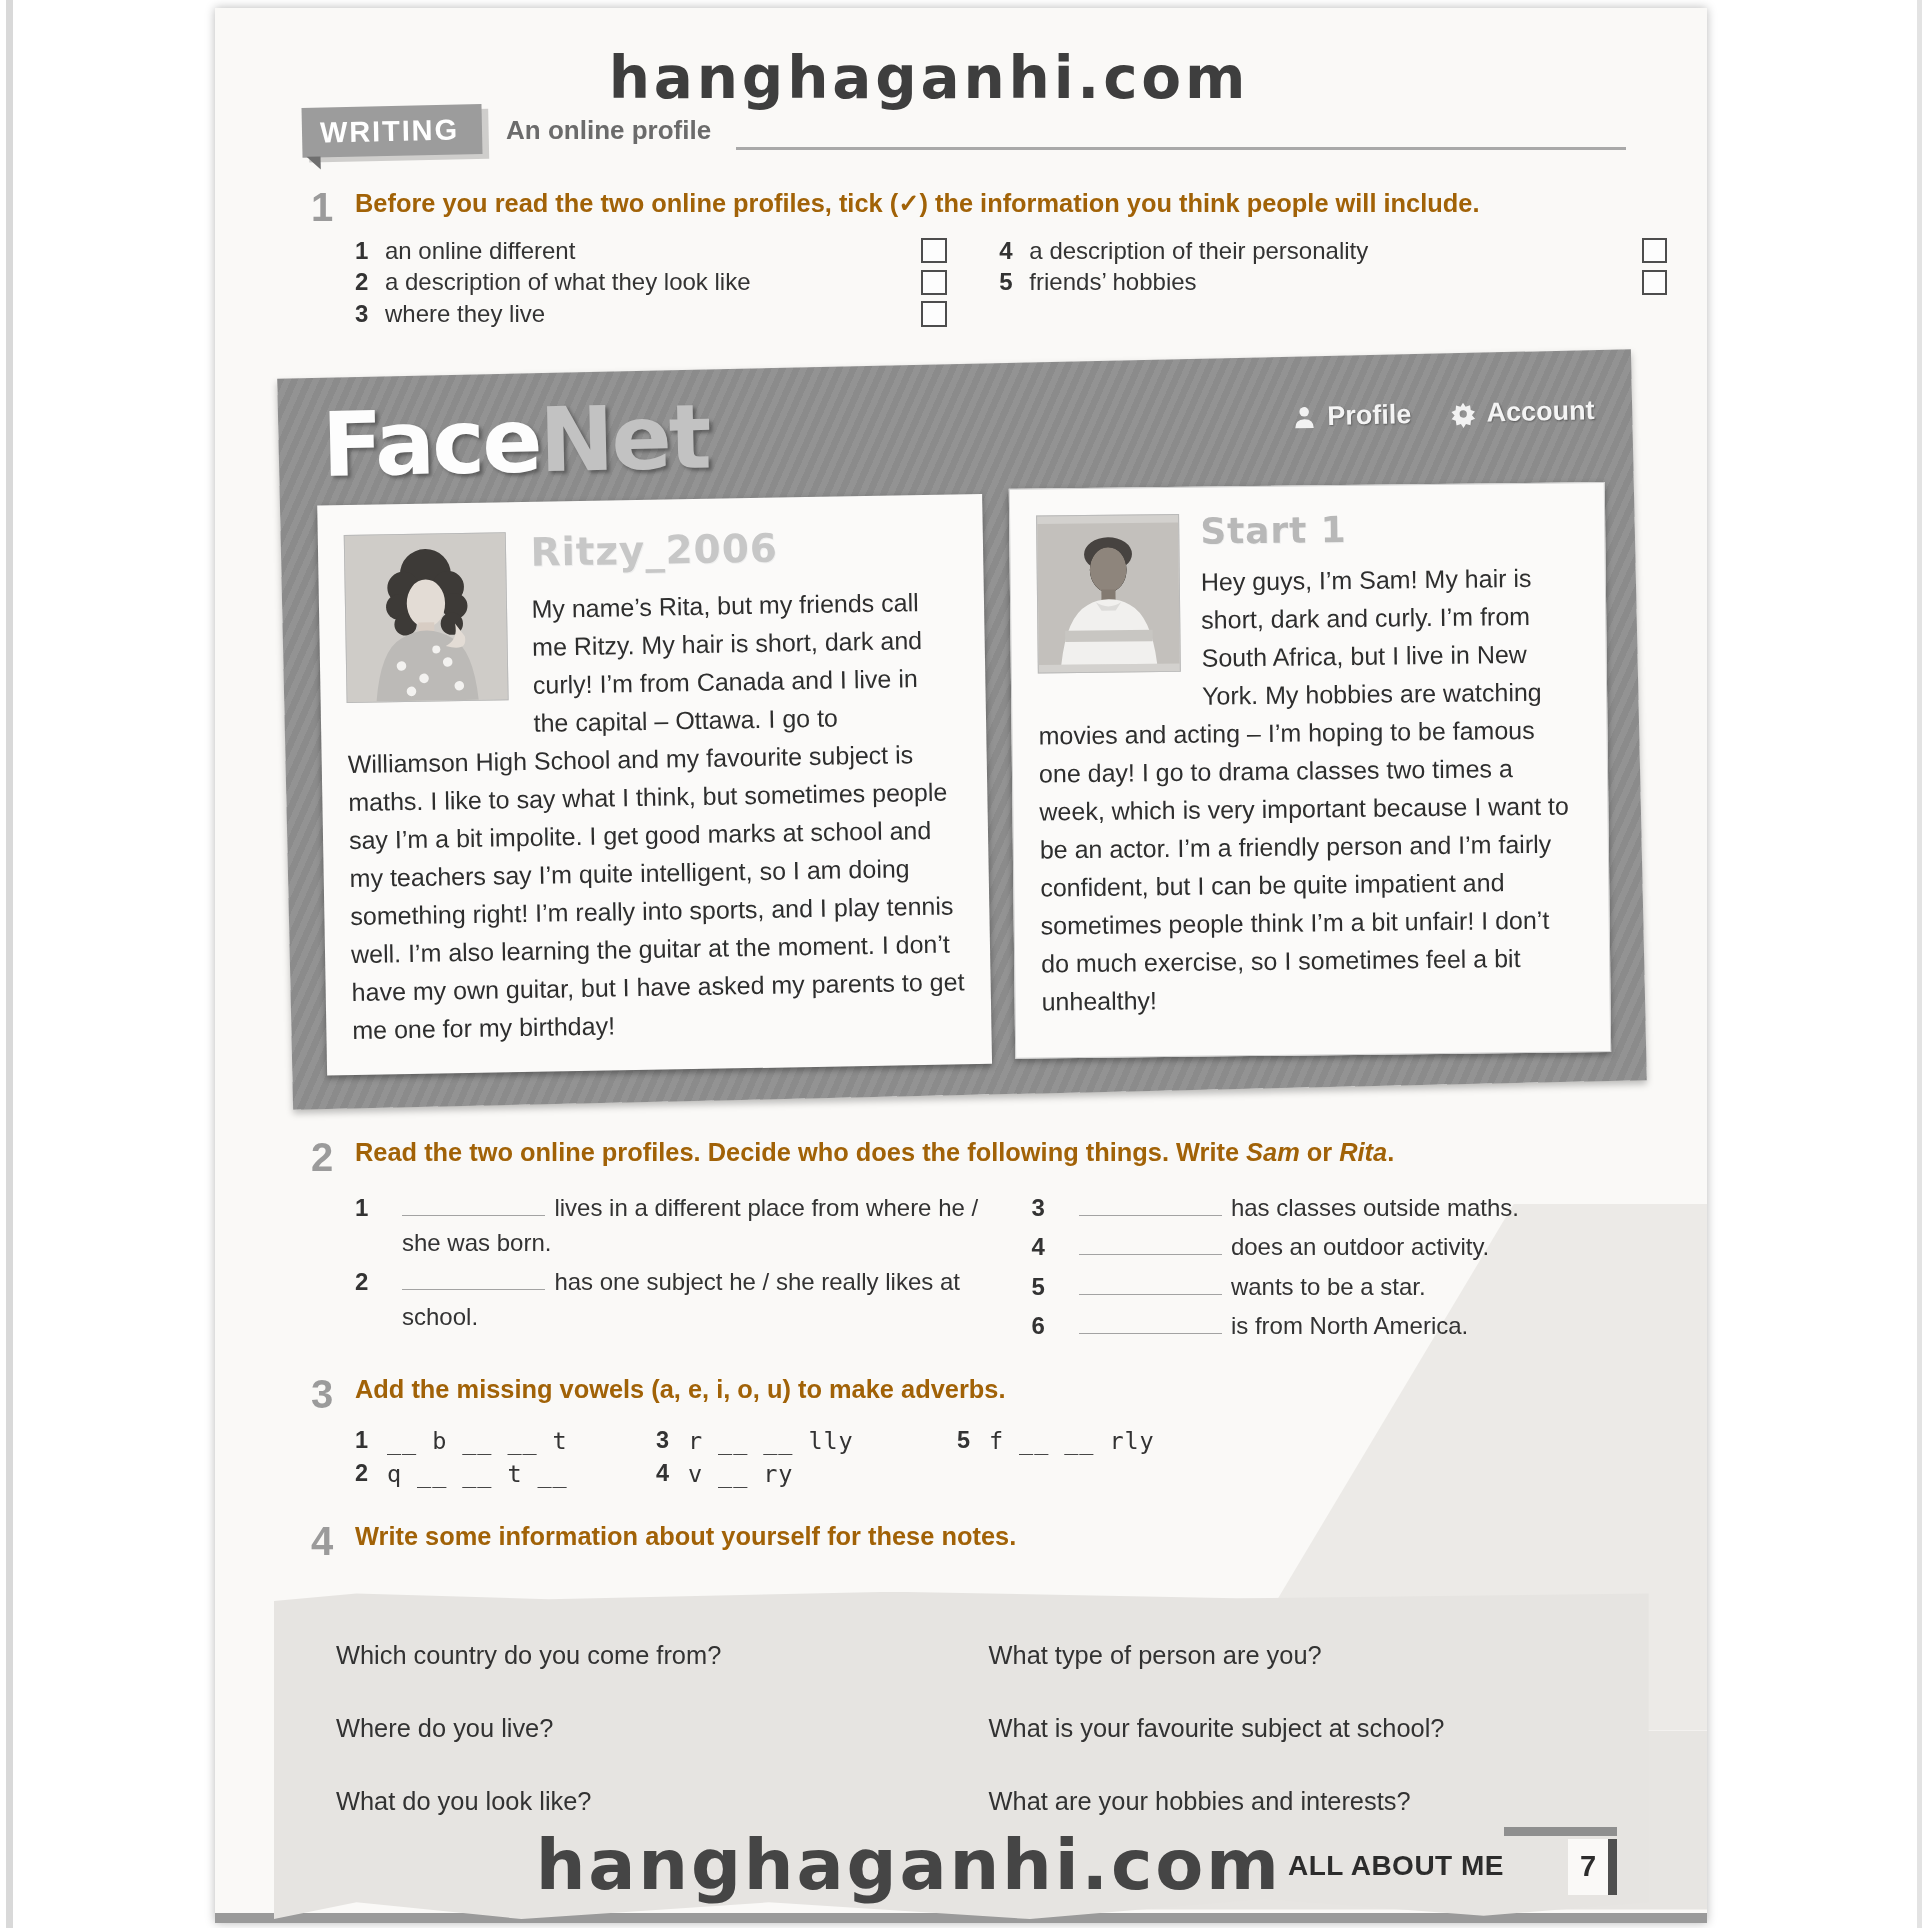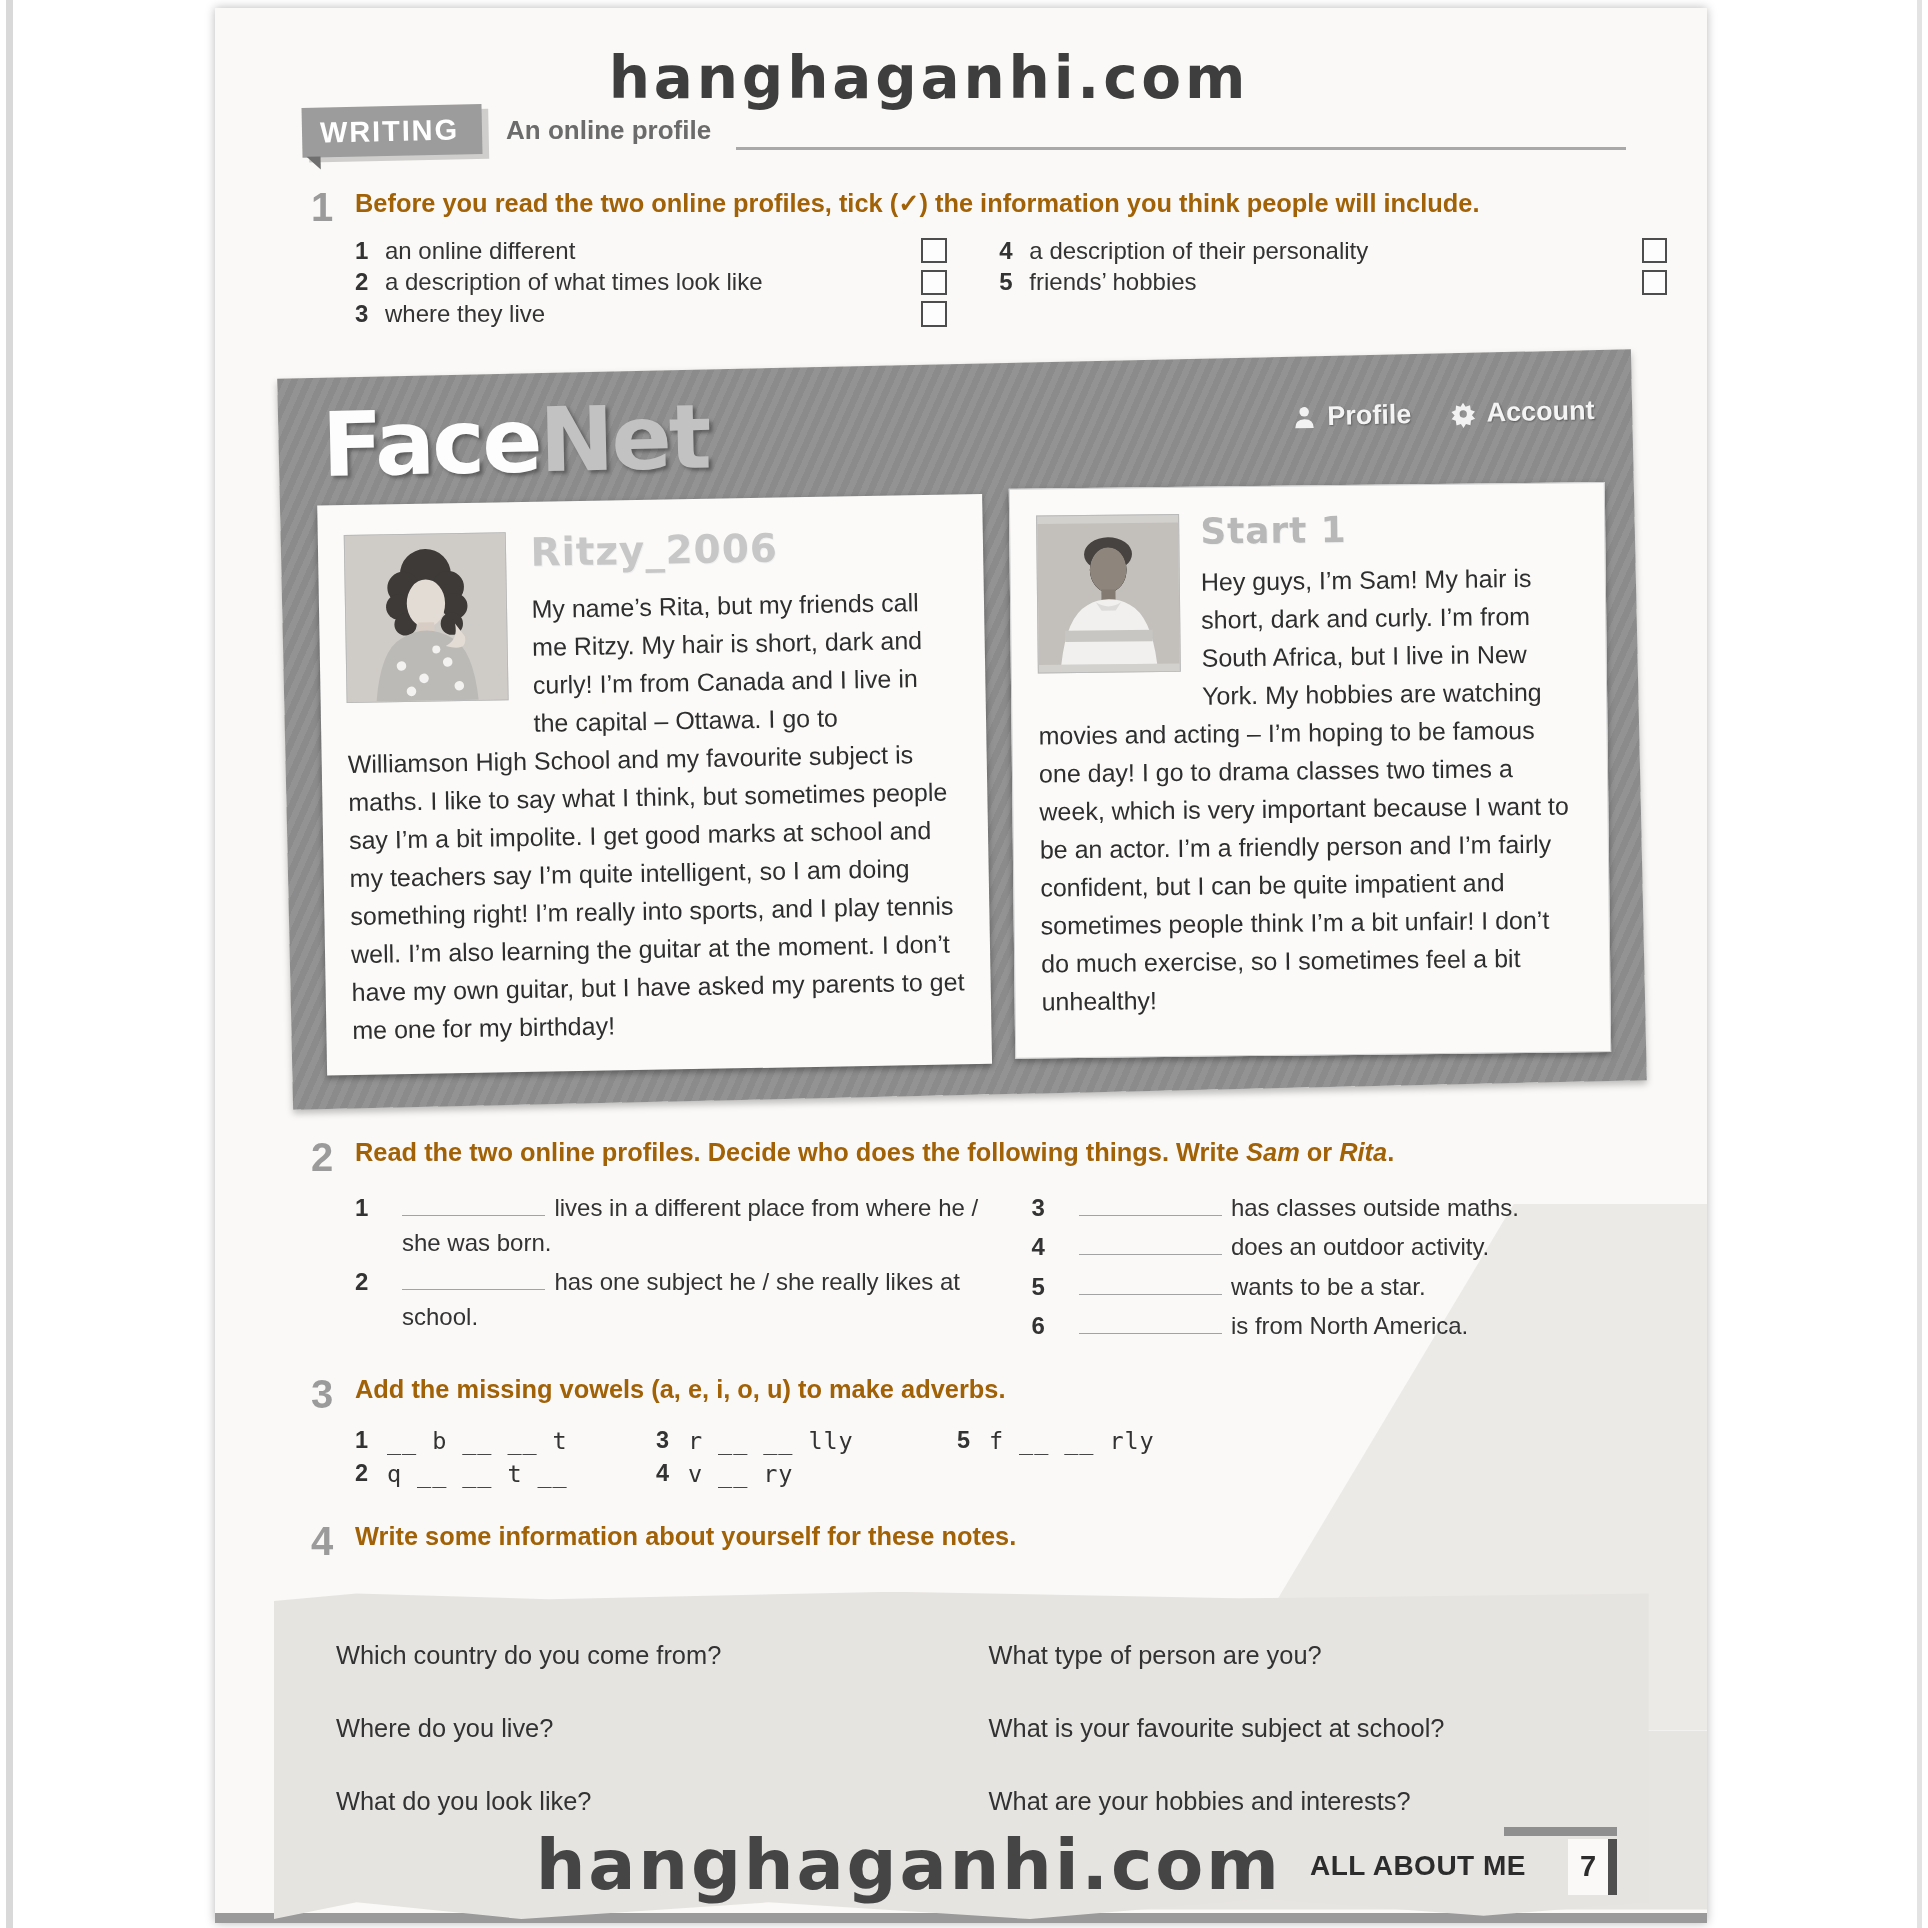--- a/index.html
+++ b/index.html
@@ -91,21 +91,21 @@
   .ex3-word { font-family:"DejaVu Sans Mono", monospace; letter-spacing:0.9px; }
 
   
   .ex-4 { margin-top:28px; }
   .notes { background:#e6e4e1; margin:32px -22.6px 0 -28px; padding:49px 38px 66px 62px;
            clip-path:polygon(0 9.4px, 6% 1.9px, 20% 7.5px, 45% 0, 70% 6.6px, 100% 1.9px, 100% 93%, 88% 97%, 72% 92%, 55% 98%, 36% 93%, 18% 98%, 6% 93%, 0 98%); }
   .notes-grid { display:grid; grid-template-columns:49% 51%; column-gap:28px; }
   .note-q { font-size:25.4px; color:#323232; margin-bottom:44px; }
 
   
-  .unit-title { position:absolute; right:181px; bottom:41px; font-weight:800; font-size:28px; color:#2c2c2c;
+  .unit-title { position:absolute; right:203px; bottom:41px; font-weight:800; font-size:28px; color:#2c2c2c;
                 letter-spacing:0.5px; z-index:6; }
   .page-num { position:absolute; right:90px; bottom:28px; width:49px; height:56px; display:flex; align-items:center;
               justify-content:center; font-weight:800; font-size:29px; color:#2c2c2c; border-right:9.4px solid #4f4f4f;
               background:#faf9f7; z-index:6; }
   .page-num::before { content:""; position:absolute; top:-11.3px; right:-9.4px; width:113px; height:8.5px; background:#8f8f8f; }
 </style>
 </head>
 <body>
 
 <div class="canvas">
@@ -132,21 +132,21 @@
           <div class="instruction">Before you read the two online profiles, tick (✓) the information you think people will include.</div>
           <div class="ex1-grid">
             <div class="ex1-col">
               <div class="ex1-row">
                 <span class="item-num">1</span>
                 <span class="item-text">an online different</span>
                 <span class="checkbox"></span>
               </div>
               <div class="ex1-row">
                 <span class="item-num">2</span>
-                <span class="item-text">a description of what times look like</span>
+                <span class="item-text">a description of what they look like</span>
                 <span class="checkbox"></span>
               </div>
               <div class="ex1-row">
                 <span class="item-num">3</span>
                 <span class="item-text">where they live</span>
                 <span class="checkbox"></span>
               </div>
             </div>
             <div class="ex1-col">
               <div class="ex1-row">

